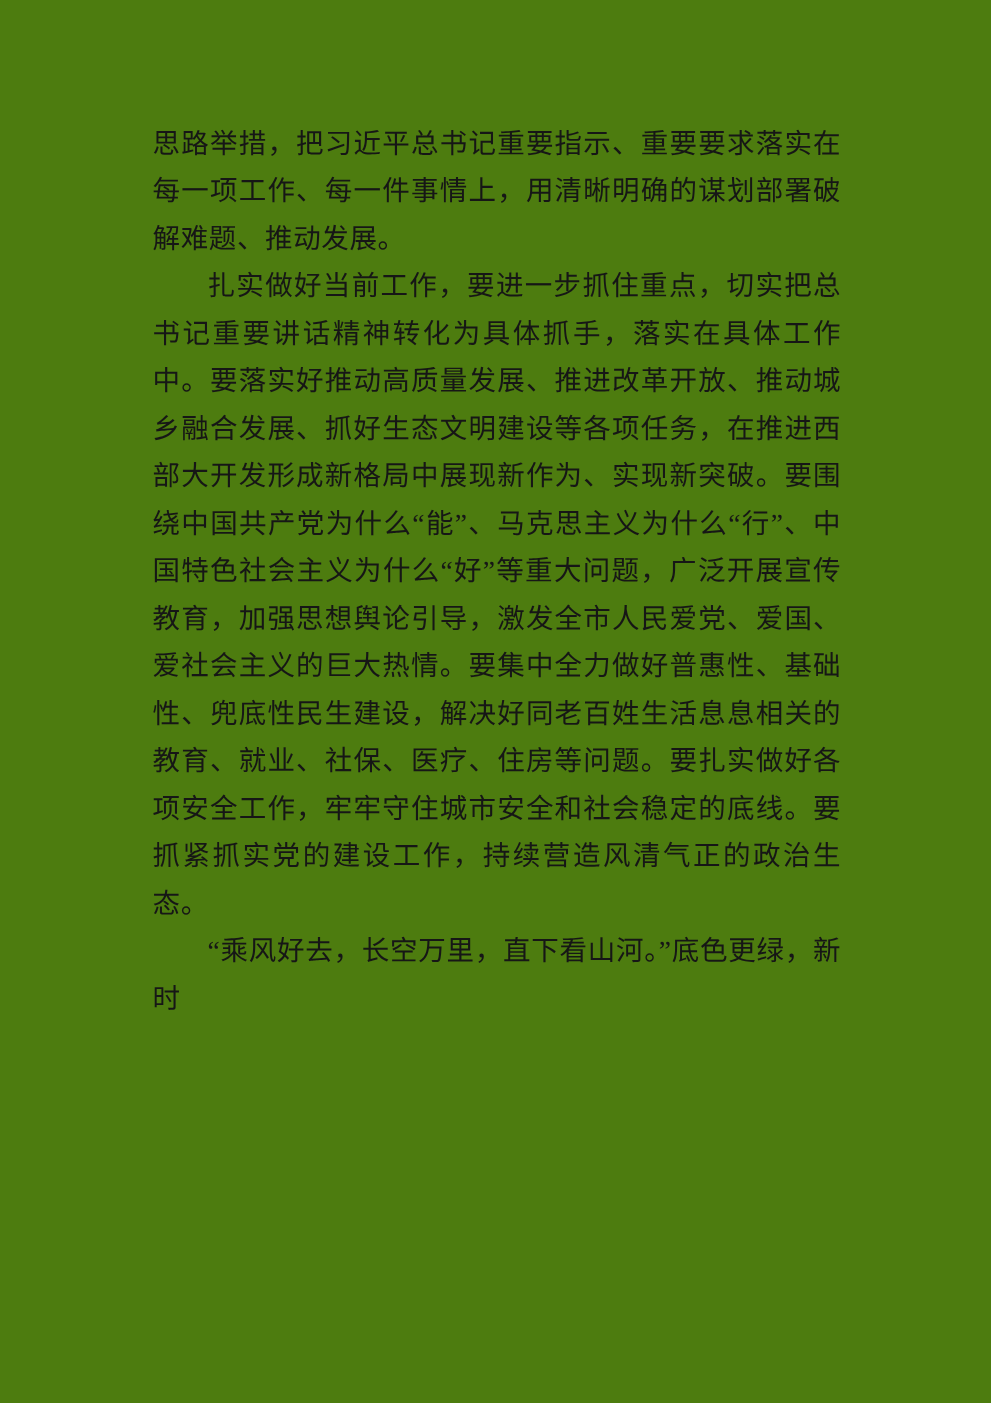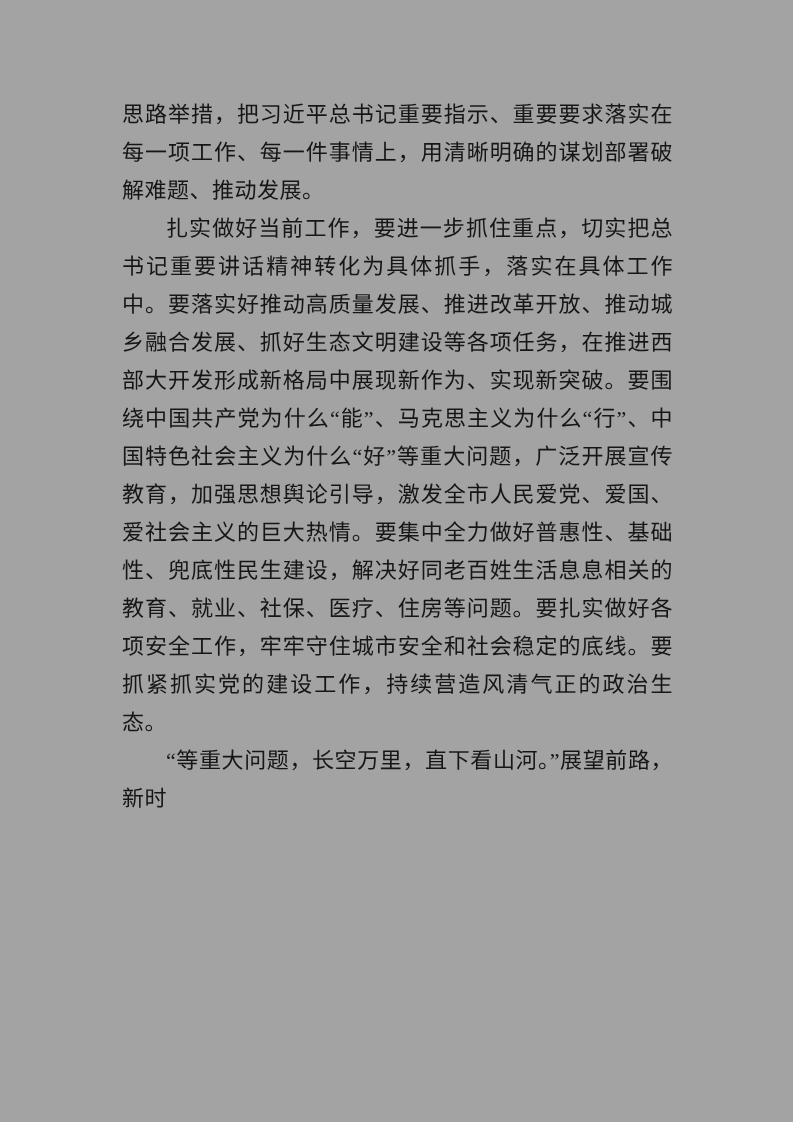--- a/index.html
+++ b/index.html
@@ -5,21 +5,21 @@
   html, body {
     margin: 0;
     padding: 0;
     background: #ffffff;
   }
   .page {
     position: relative;
     width: 793px;
     height: 1122px;
     box-sizing: border-box;
-    background: #a3a3a3;
+    background: #4d7c0f;
     padding: 96px 120px 0 122px;
     overflow: hidden;
     font-family: "Liberation Serif", "DejaVu Serif", serif;
     font-size: 22px;
     line-height: 38px;
     color: #161616;
     text-align: justify;
     text-justify: inter-ideograph;
     letter-spacing: 0.5px;
   }
@@ -31,14 +31,14 @@
   .para.continuation {
     text-indent: 0;
   }
 </style>
 </head>
 <body>
 
 <div class="page">
   <p class="para continuation">思路举措，把习近平总书记重要指示、重要要求落实在每一项工作、每一件事情上，用清晰明确的谋划部署破解难题、推动发展。</p>
   <p class="para">扎实做好当前工作，要进一步抓住重点，切实把总书记重要讲话精神转化为具体抓手，落实在具体工作中。要落实好推动高质量发展、推进改革开放、推动城乡融合发展、抓好生态文明建设等各项任务，在推进西部大开发形成新格局中展现新作为、实现新突破。要围绕中国共产党为什么“能”、马克思主义为什么“行”、中国特色社会主义为什么“好”等重大问题，广泛开展宣传教育，加强思想舆论引导，激发全市人民爱党、爱国、爱社会主义的巨大热情。要集中全力做好普惠性、基础性、兜底性民生建设，解决好同老百姓生活息息相关的教育、就业、社保、医疗、住房等问题。要扎实做好各项安全工作，牢牢守住城市安全和社会稳定的底线。要抓紧抓实党的建设工作，持续营造风清气正的政治生态。</p>
-  <p class="para">“等重大问题，长空万里，直下看山河。”展望前路，新时</p>
+  <p class="para">“乘风好去，长空万里，直下看山河。”底色更绿，新时</p>
 </div>
 
 </body></html>

